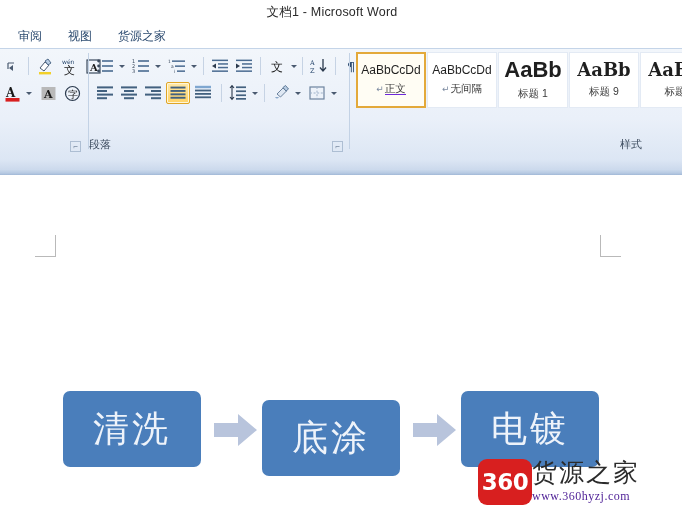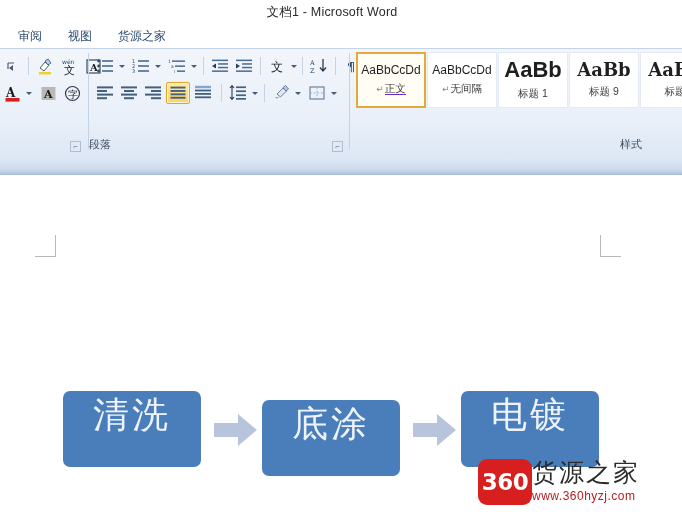--- a/index.html
+++ b/index.html
@@ -184,20 +184,21 @@
 
   
   .smartart { position: absolute; left: 0; top: 0; width: 682px; height: 357px; }
 
   .sa-box {
     position: absolute;
     height: 76px;
     background: #4a7ebb;
     border-radius: 7px;
     display: flex;
+    align-items: center;
     justify-content: center;
   }
   .sa-text {
     color: #eef3fa;
     font-size: 36px;
     letter-spacing: 3px;
     font-family: "DejaVu Sans", "Liberation Sans", sans-serif;
     white-space: nowrap;
   }
   .sa-arrow { position: absolute; }
@@ -226,22 +227,22 @@
   .wm-title {
     font-size: 25px;
     color: #2b2b2b;
     font-family: "DejaVu Serif", "Liberation Serif", serif;
     letter-spacing: 2px;
     line-height: 28px;
     white-space: nowrap;
   }
   .wm-url {
     font-size: 12px;
-    color: #b91c1c;
-    font-family: Liberation Sans, sans-serif;
+    color: #4c1d95;
+    font-family: Liberation Serif, serif;
     letter-spacing: 0.5px;
     margin-top: 2px;
     white-space: nowrap;
   }
 </style>
 </head>
 <body>
 
 <div id="app">
 

